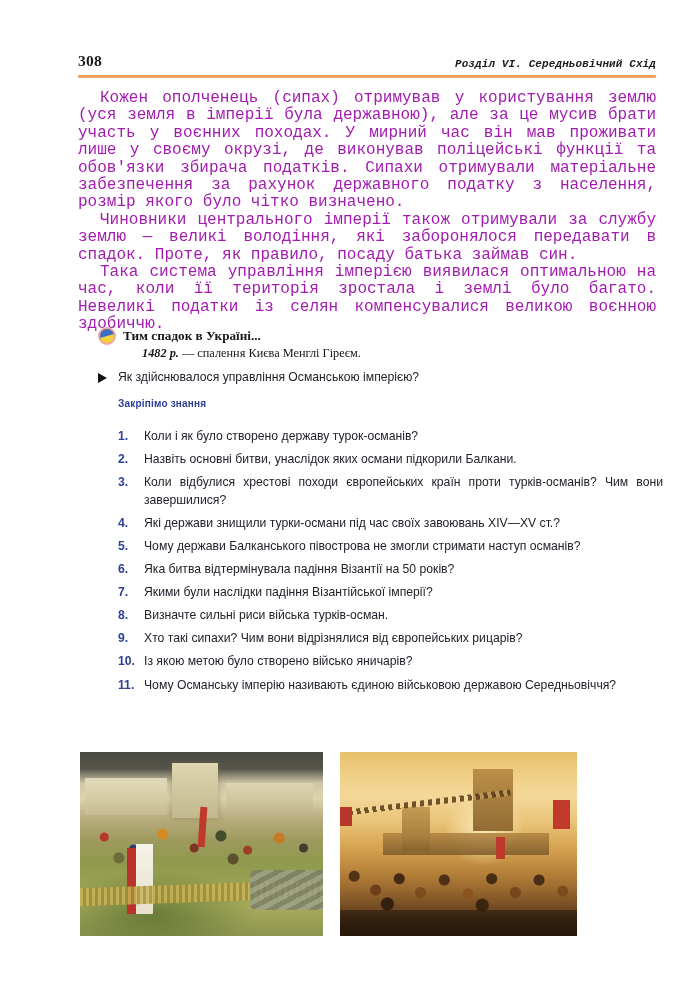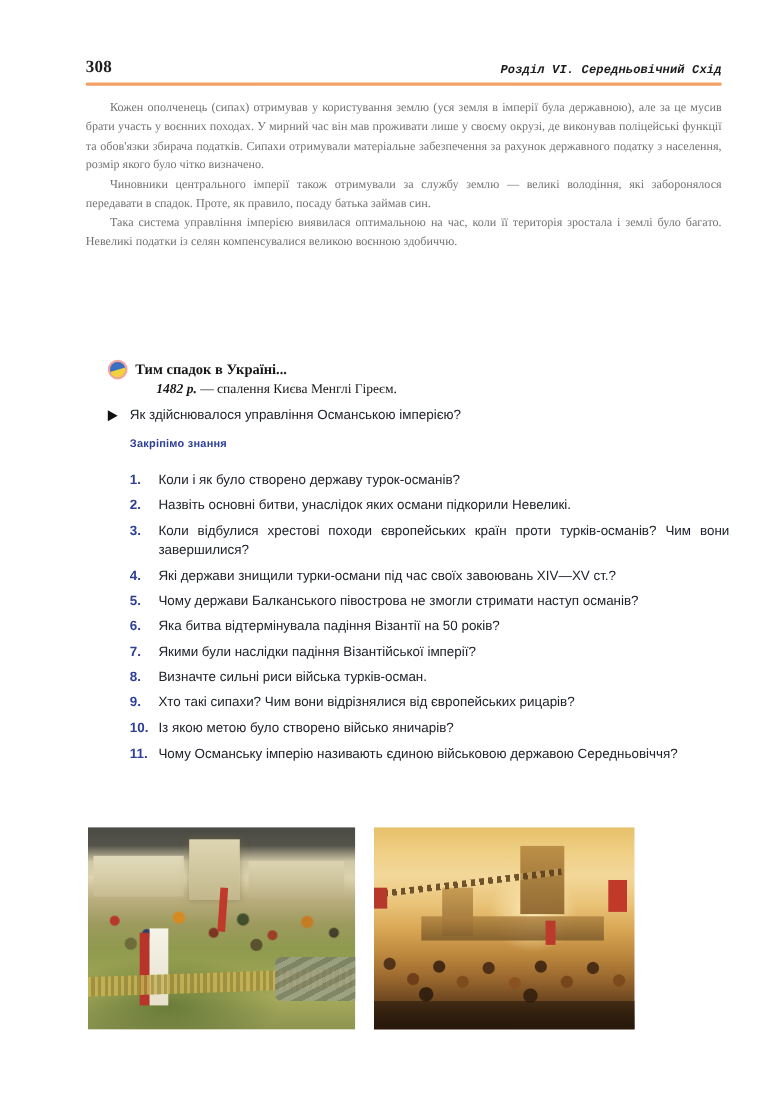--- a/index.html
+++ b/index.html
@@ -60,27 +60,27 @@
   }
 
   
   .body-text {
     position: absolute;
     left: 78px;
     top: 90px;
     width: 578px;
   }
   .para {
-    font-family: Liberation Serif, serif;
-    font-size: 11px;
+    font-family: Liberation Mono, monospace;
+    font-size: 16px;
     line-height: 17.4px;
     text-align: justify;
     text-indent: 22px;
     margin: 0 0 0 0;
-    color: #737373;
+    color: #a21caf;
     hyphens: auto;
   }
 
   
   .meanwhile {
     position: absolute;
     left: 98px;
     top: 326px;
     width: 560px;
   }
@@ -435,21 +435,21 @@
 
   <div class="section-heading">Закріпімо знання</div>
 
   <div class="questions">
     <div class="q-item">
       <span class="q-num">1.</span>
       <span class="q-text nojustify">Коли і як було створено державу турок-османів?</span>
     </div>
     <div class="q-item">
       <span class="q-num">2.</span>
-      <span class="q-text nojustify">Назвіть основні битви, унаслідок яких османи підкорили Невеликі.</span>
+      <span class="q-text nojustify">Назвіть основні битви, унаслідок яких османи підкорили Балкани.</span>
     </div>
     <div class="q-item">
       <span class="q-num">3.</span>
       <span class="q-text">Коли відбулися хрестові походи європейських країн проти турків-османів? Чим вони завершилися?</span>
     </div>
     <div class="q-item">
       <span class="q-num">4.</span>
       <span class="q-text nojustify">Які держави знищили турки-османи під час своїх завоювань XIV—XV ст.?</span>
     </div>
     <div class="q-item">

